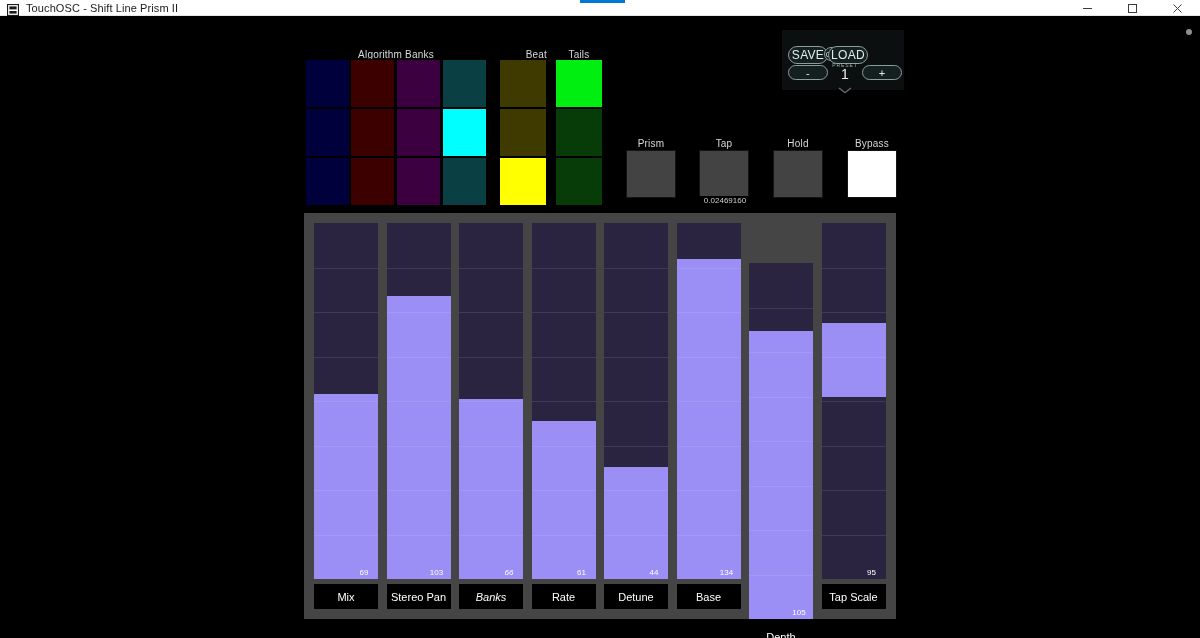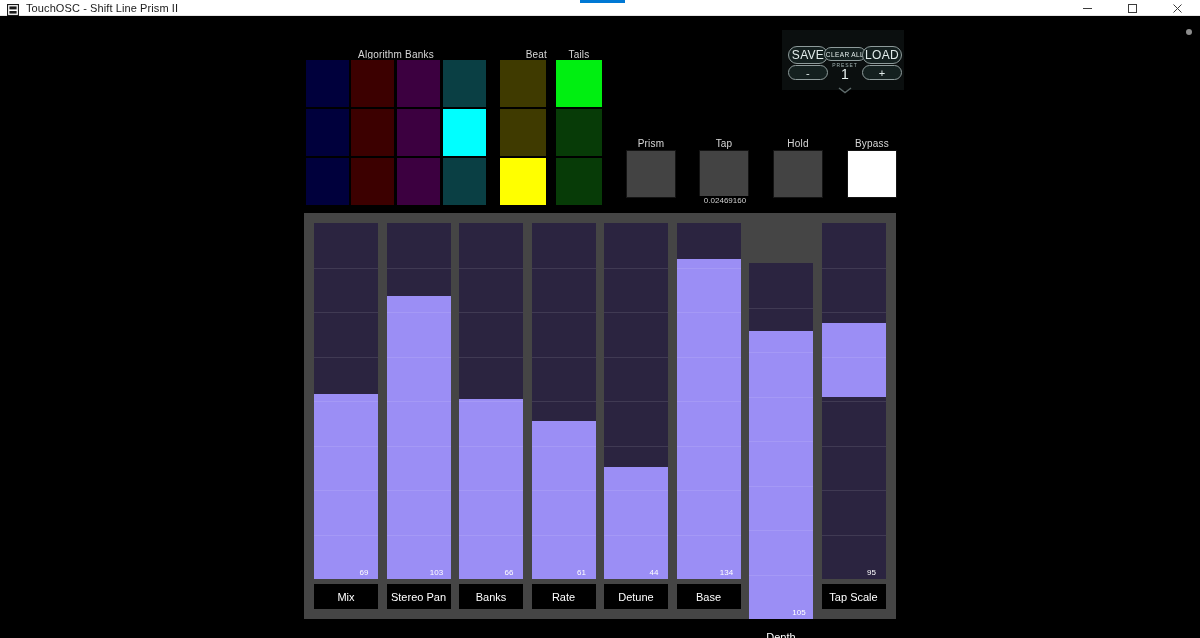--- a/index.html
+++ b/index.html
@@ -107,21 +107,21 @@
     border-radius: 9px;
     background: #14201f;
     color: #e2eceb;
     display: flex;
     align-items: center;
     justify-content: center;
     font-size: 12px;
     letter-spacing: 0.3px;
   }
   #pill-save   { left: 788px; top: 30px; width: 40px; height: 18px; }
-  #pill-load   { left: 862px; top: 30px; width: 40px; height: 18px; }
+  #pill-load   { left: 828px; top: 30px; width: 40px; height: 18px; }
   #pill-minus  { left: 788px; top: 49px; width: 40px; height: 15px; font-size: 11px; }
   #pill-plus   { left: 862px; top: 49px; width: 40px; height: 15px; font-size: 11px; }
   #pill-clear  {
     left: 824px; top: 31px; width: 42px; height: 14px;
     font-size: 6.5px; border-radius: 7px; letter-spacing: 0.4px;
   }
   #preset-label {
     position: absolute;
     left: 824px; top: 46px; width: 42px;
     text-align: center;
@@ -337,21 +337,21 @@
           <div class="tick" style="top: 89px;"></div>
           <div class="tick" style="top: 134px;"></div>
           <div class="tick" style="top: 178px;"></div>
           <div class="tick" style="top: 223px;"></div>
           <div class="tick" style="top: 267px;"></div>
           <div class="tick" style="top: 312px;"></div>
         </div>
         <div class="fader-value">103</div>
         <div class="fader-label">Stereo Pan</div>
       </div>
-      <div class="fader" style="left: 155px;">
+      <div class="fader" style="left: 155px; font-style: italic;">
         <div class="fader-track" style="background: rgb(43, 36, 64);">
           <div class="fader-fill" style="background: rgb(155, 142, 245); top: 176.22px; height: 179.78px;"></div>
           <div class="tick" style="top: 45px;"></div>
           <div class="tick" style="top: 89px;"></div>
           <div class="tick" style="top: 134px;"></div>
           <div class="tick" style="top: 178px;"></div>
           <div class="tick" style="top: 223px;"></div>
           <div class="tick" style="top: 267px;"></div>
           <div class="tick" style="top: 312px;"></div>
         </div>

